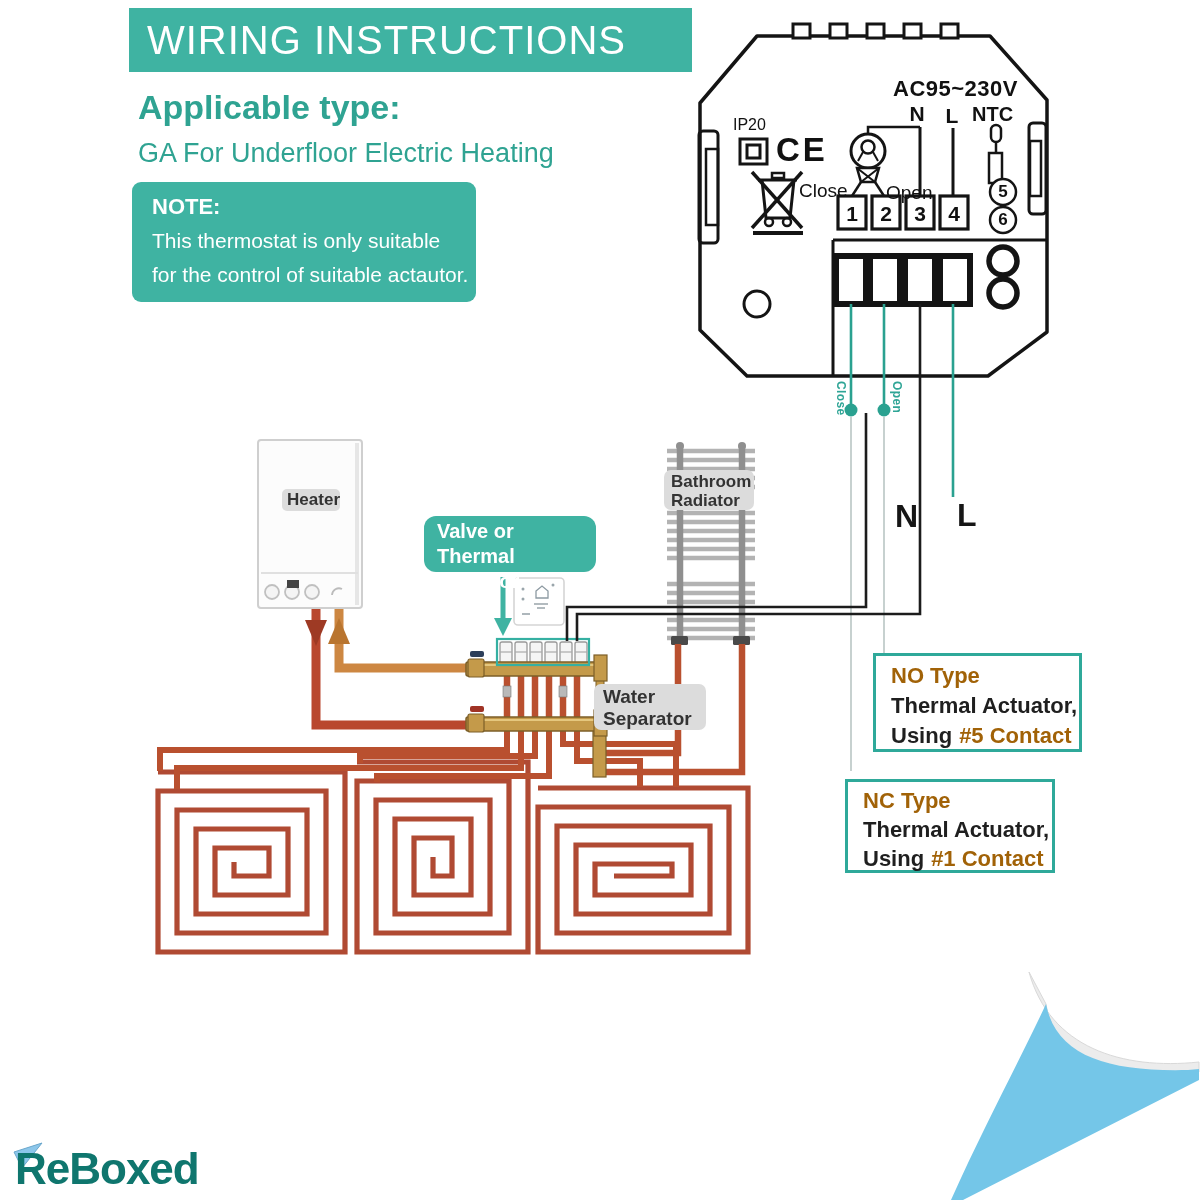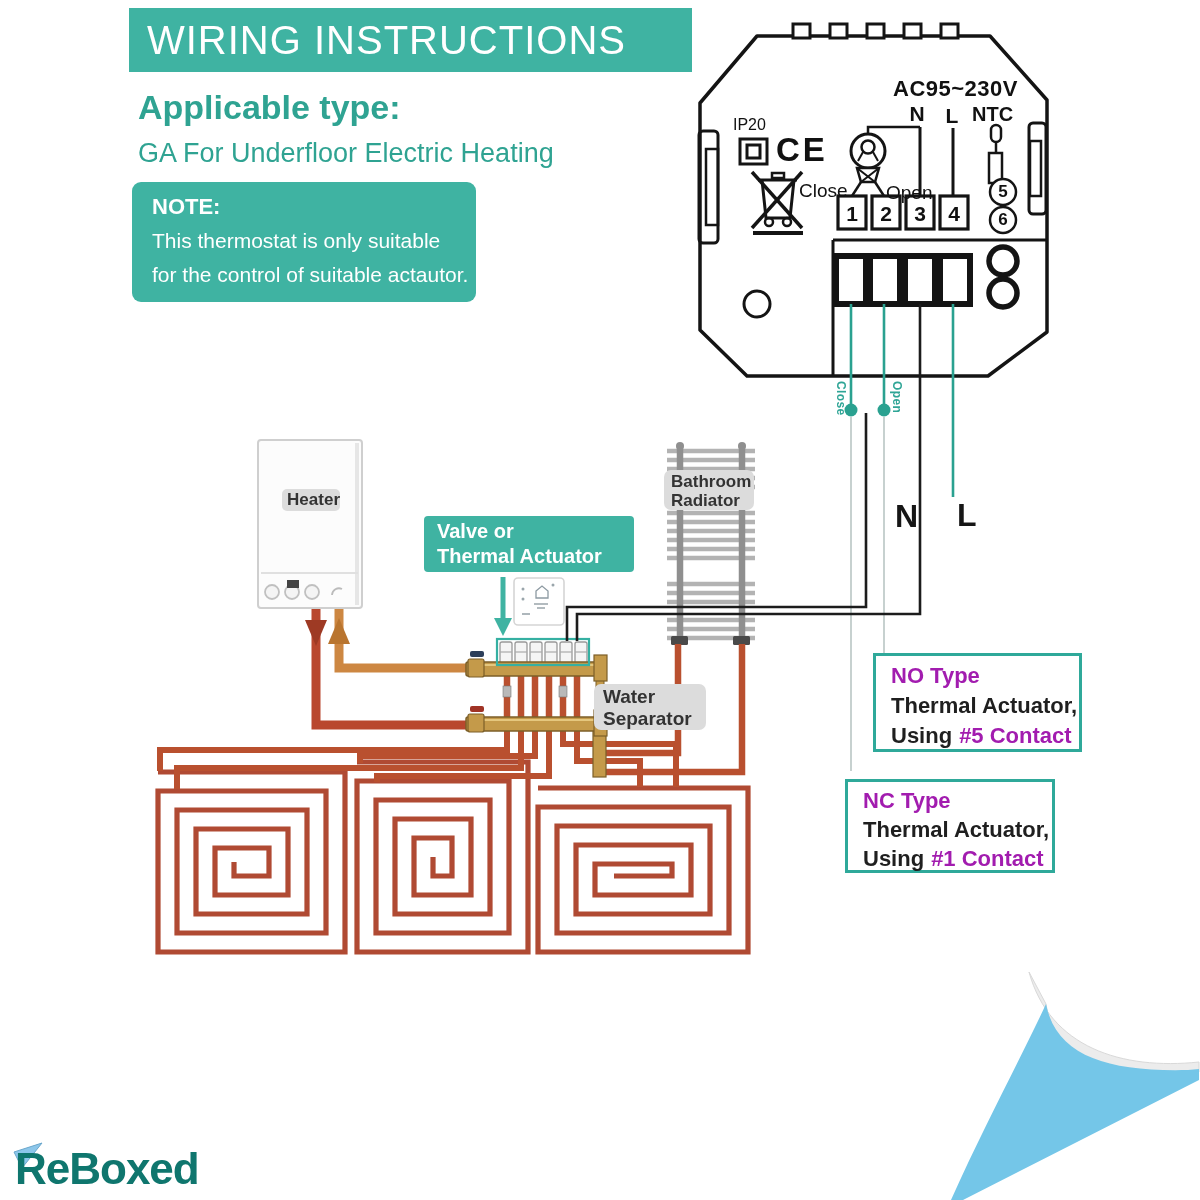--- a/index.html
+++ b/index.html
@@ -31,26 +31,26 @@
   .tnum{top:202px;width:28px;text-align:center;font-size:21px;font-weight:600;color:#111;}
   .snum{width:26px;text-align:center;font-size:17px;font-weight:600;color:#111;}
   
   .vlabel{transform-origin:0 0;transform:rotate(90deg);font-size:12px;font-weight:700;color:#2fa596;letter-spacing:0.4px;}
   .nl{font-size:32px;font-weight:800;color:#161616;}
   
   .pill{background:#dcdcdc;border-radius:7px;color:#333;font-weight:700;}
   .heater-lbl{left:282px;top:489px;width:58px;height:22px;line-height:22px;text-align:right;font-size:17px;border-radius:5px;}
   .rad-lbl{left:664px;top:470px;width:90px;height:40px;font-size:17px;line-height:19px;padding:2px 0 1px 7px;box-sizing:border-box;}
   .sep-lbl{left:594px;top:684px;width:112px;height:46px;font-size:19px;line-height:22px;padding:2px 0 12px 9px;box-sizing:border-box;}
-  .valve-lbl{left:424px;top:516px;width:210px;height:56px;background:#3fb3a2;border-radius:4px;color:#fff;font-weight:700;font-size:20px;line-height:25px;padding:3px 0 0 13px;box-sizing:border-box;}
+  .valve-lbl{left:424px;top:516px;width:172px;height:56px;background:#3fb3a2;border-radius:12px;color:#fff;font-weight:700;font-size:20px;line-height:25px;padding:3px 0 0 13px;box-sizing:border-box;}
   
   .callout{background:#fff;border:3px solid #2fa99a;box-sizing:border-box;font-weight:800;}
   .no-box{left:873px;top:653px;width:209px;height:99px;padding:5px 0 0 15px;font-size:22px;line-height:30px;}
   .nc-box{left:845px;top:771px;width:210px;height:94px;padding:4px 0 0 15px;font-size:22px;line-height:29px;margin-top:8px;}
-  .c-teal{color:#a21caf;}
+  .c-teal{color:#a16207;}
   .c-dark{color:#1f1f1f;}
   .using{margin-right:7px;}
   
   .brand{left:15px;top:1144px;font-size:44px;font-weight:800;color:#0f766e;letter-spacing:-1px;}
 </style>
 </head>
 <body>
 
 <svg width="1200" height="1200" viewBox="0 0 1200 1200">
 

